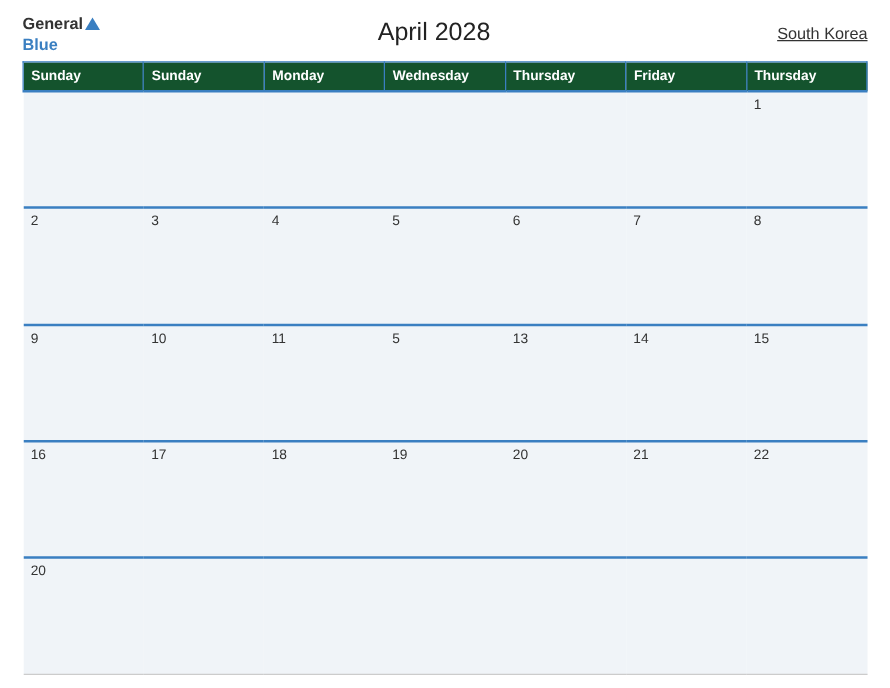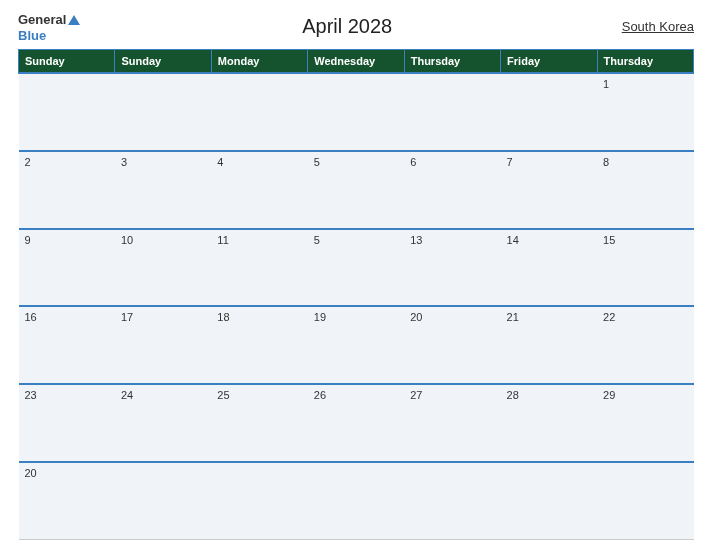--- a/index.html
+++ b/index.html
@@ -166,29 +166,20 @@
       <tr>
         <td><span class="day-number">16</span></td>
         <td><span class="day-number">17</span></td>
         <td><span class="day-number">18</span></td>
         <td><span class="day-number">19</span></td>
         <td><span class="day-number">20</span></td>
         <td><span class="day-number">21</span></td>
         <td><span class="day-number">22</span></td>
       </tr>
       <tr>
-        <td><span class="day-number">23</span></td>
-        <td><span class="day-number">24</span></td>
-        <td><span class="day-number">25</span></td>
-        <td><span class="day-number">26</span></td>
-        <td><span class="day-number">27</span></td>
-        <td><span class="day-number">28</span></td>
-        <td><span class="day-number">29</span></td>
-      </tr>
-      <tr>
         <td><span class="day-number">20</span></td>
         <td class="empty"></td>
         <td class="empty"></td>
         <td class="empty"></td>
         <td class="empty"></td>
         <td class="empty"></td>
         <td class="empty"></td>
       </tr>
     </tbody>
 </table>

